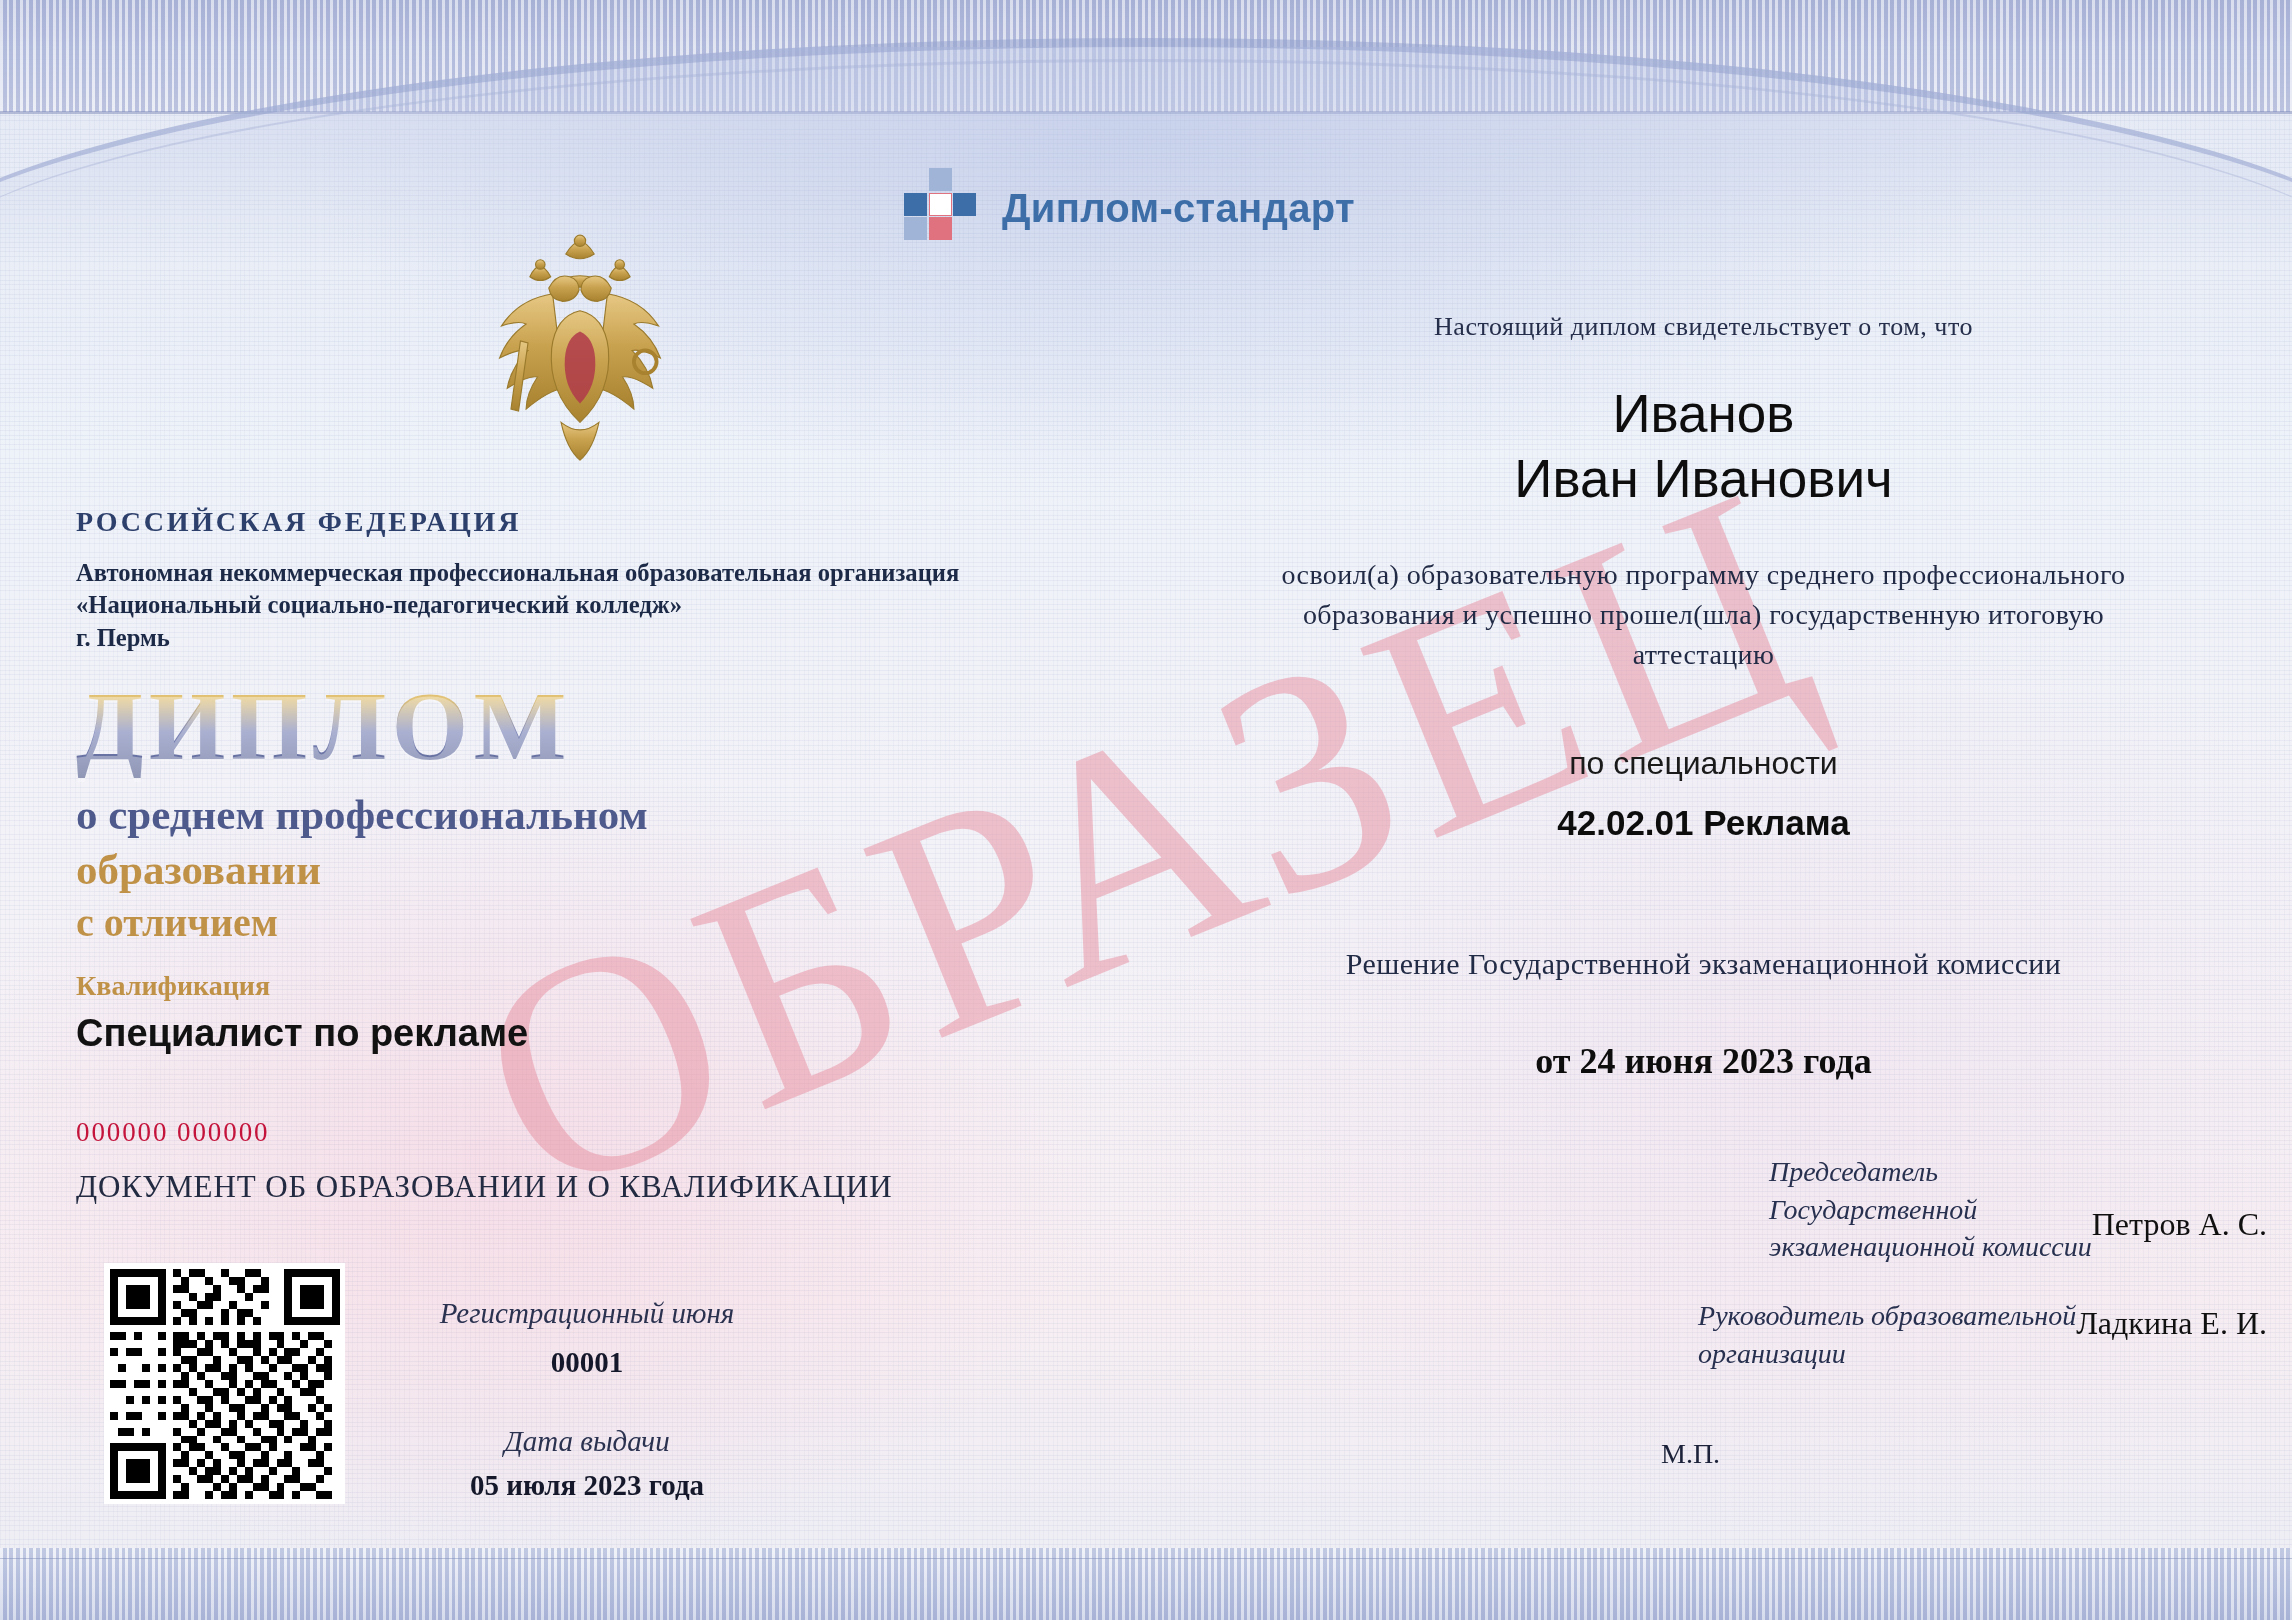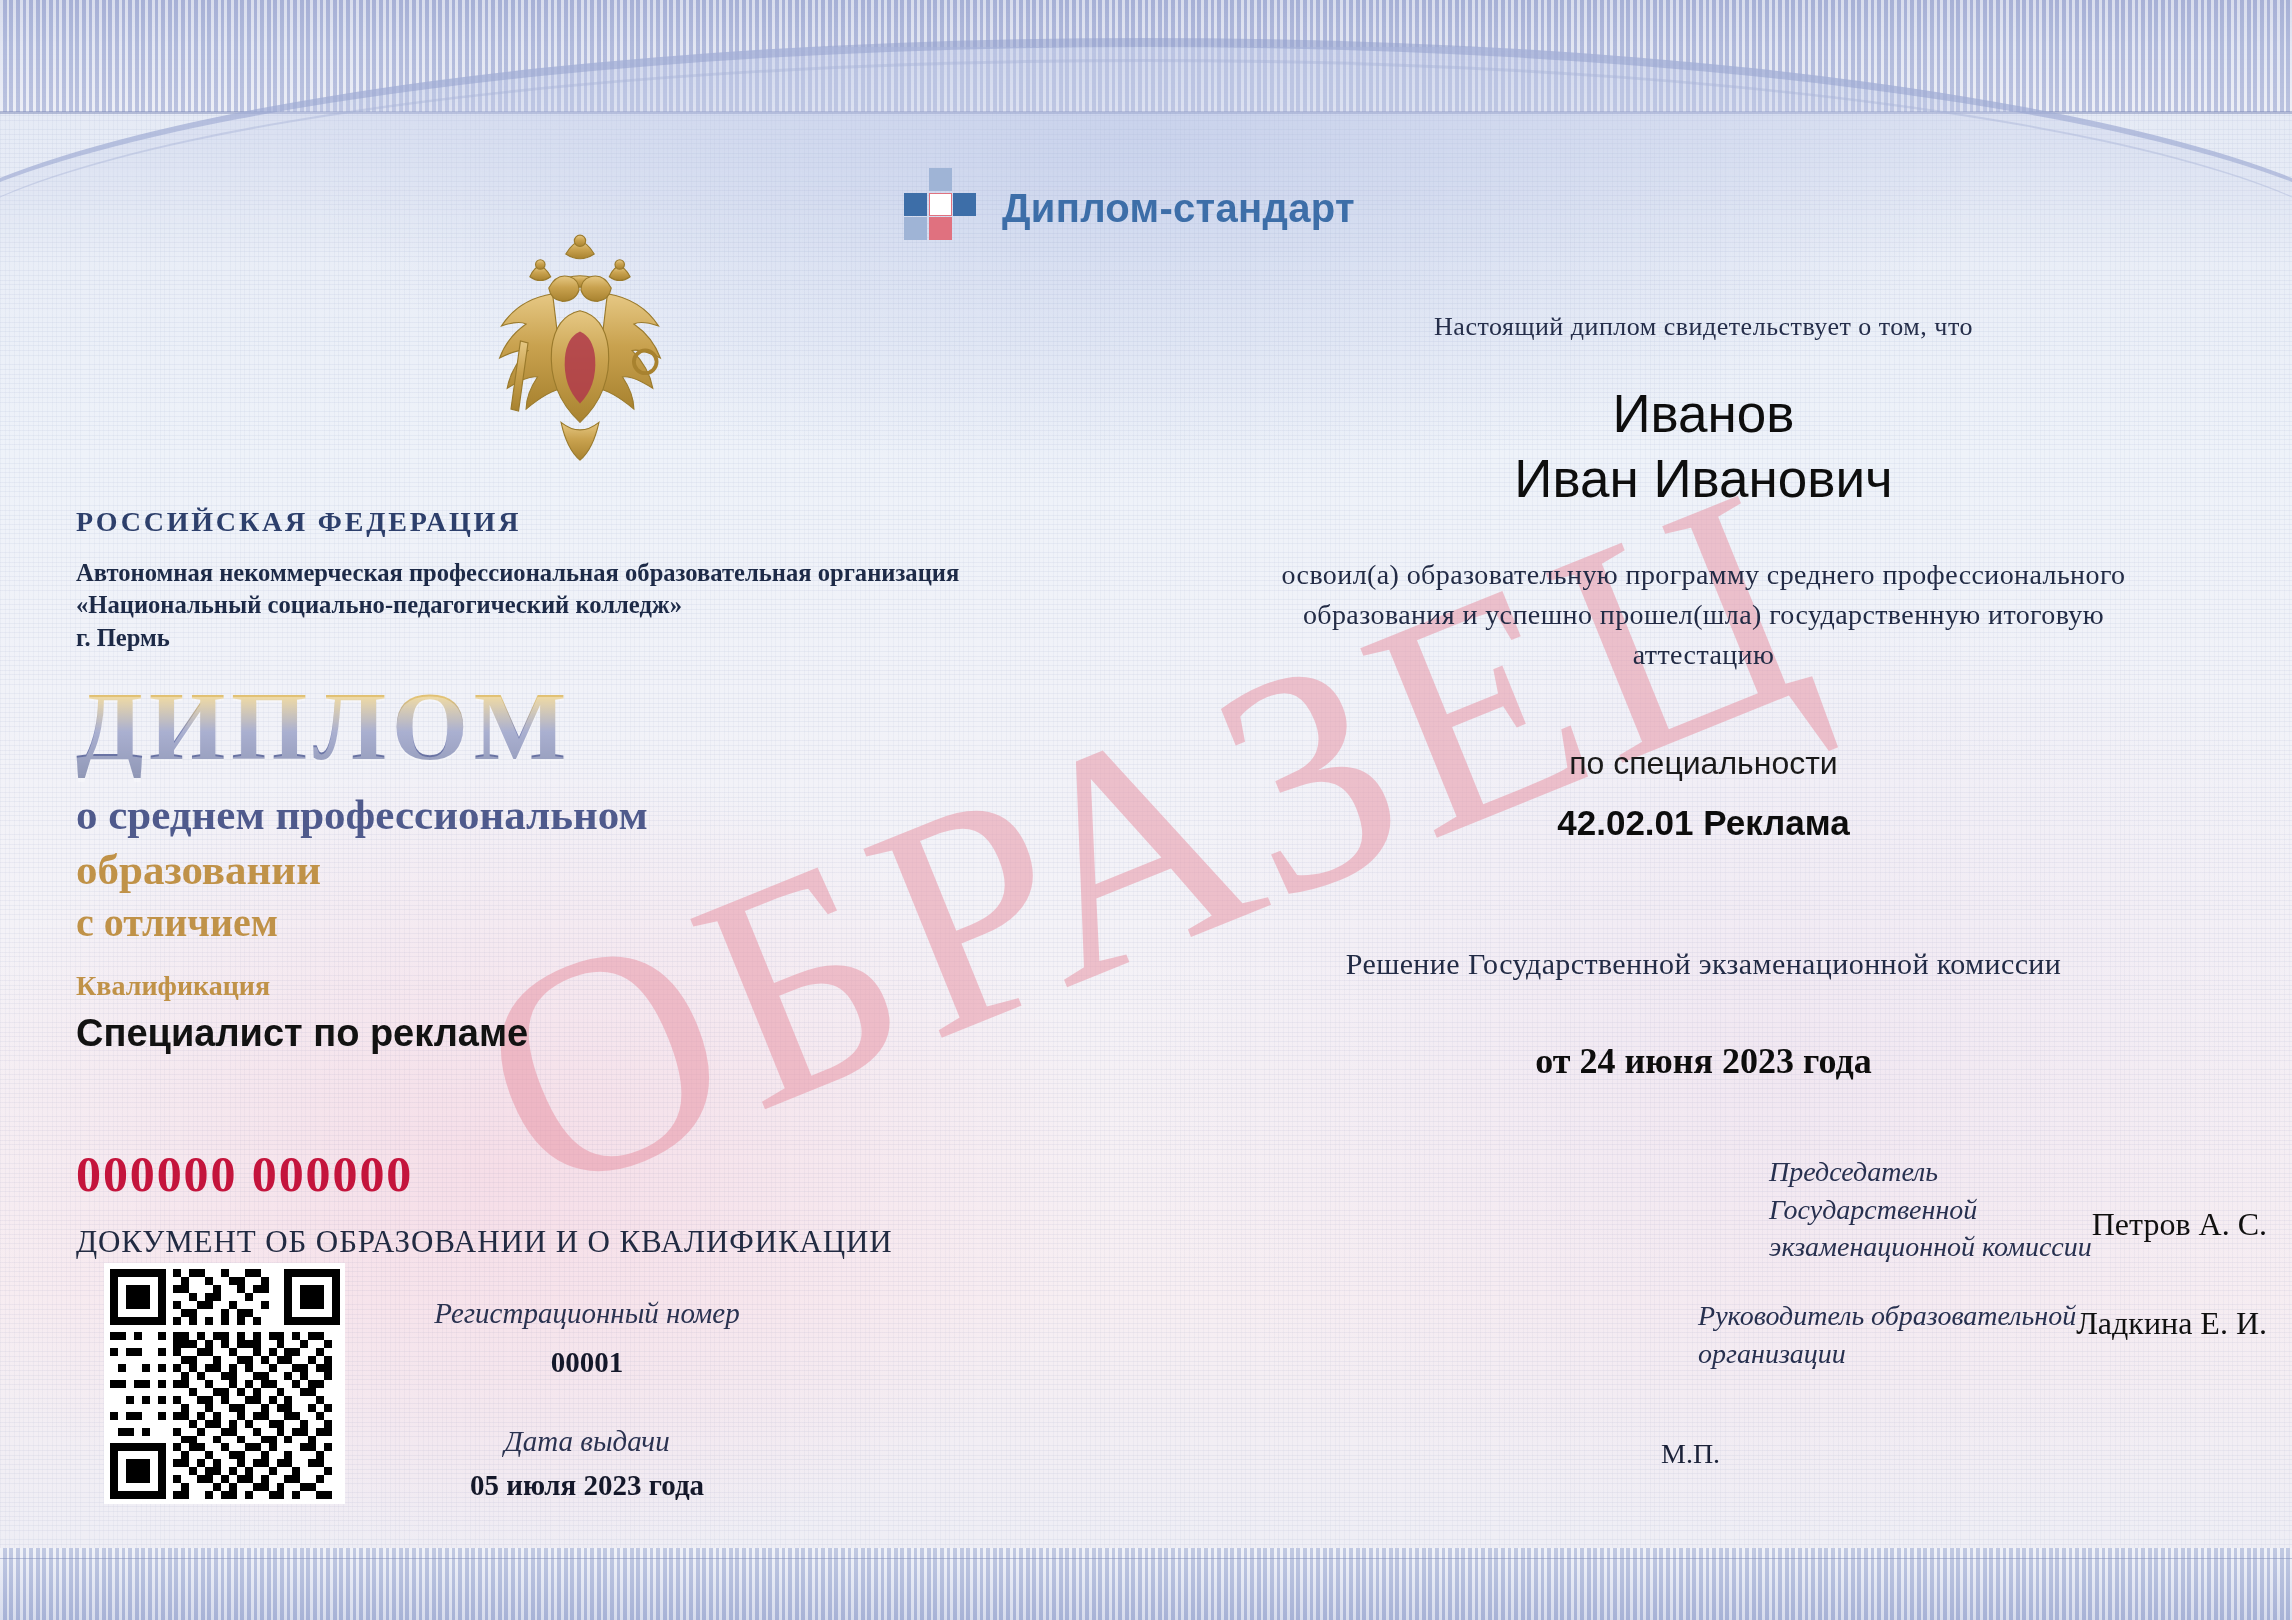--- a/index.html
+++ b/index.html
@@ -220,24 +220,24 @@
     color: #c09248;
   }
   .qual-value {
     margin-top: 9.5px;
     font-family: "Liberation Sans", sans-serif;
     font-size: 38px;
     font-weight: 700;
     color: #121212;
   }
   .blank-number {
-    margin-top: 90px;
-    font-family: "Liberation Serif", serif;
-    font-size: 50px;
-    font-weight: 700;
+    margin-top: 62px;
+    font-family: "Liberation Serif", serif;
+    font-size: 27px;
+    font-weight: 400;
     letter-spacing: 1.9px;
     color: #c4143c;
   }
   .doc-type {
     margin-top: 21px;
     font-family: "Liberation Serif", serif;
     font-size: 31px;
     letter-spacing: 0.9px;
     color: #222b42;
   }
@@ -473,21 +473,21 @@
     <div class="diplom-word">ДИПЛОМ</div>
     <div class="sub1">о среднем профессиональном</div>
     <div class="sub2">образовании</div>
     <div class="sub3">с отличием</div>
     <div class="qual-label">Квалификация</div>
     <div class="qual-value">Специалист по рекламе</div>
     <div class="blank-number">000000 000000</div>
     <div class="doc-type">ДОКУМЕНТ ОБ ОБРАЗОВАНИИ И О КВАЛИФИКАЦИИ</div>
   </div>
 
-  <div class="reg-label">Регистрационный номер</div>
+  <div class="reg-label">Регистрационный июня</div>
   <div class="reg-value">00001</div>
   <div class="date-label">Дата выдачи</div>
   <div class="date-value">05 июля 2023 года</div>
 
   <div class="qr">
     <svg viewBox="0 0 29 29" width="230" height="230" shape-rendering="crispEdges" aria-hidden="true">
       <rect width="29" height="29" fill="#ffffff"></rect>
       <g fill="#000000">
 
         <rect x="0" y="0" width="7" height="1"></rect>

